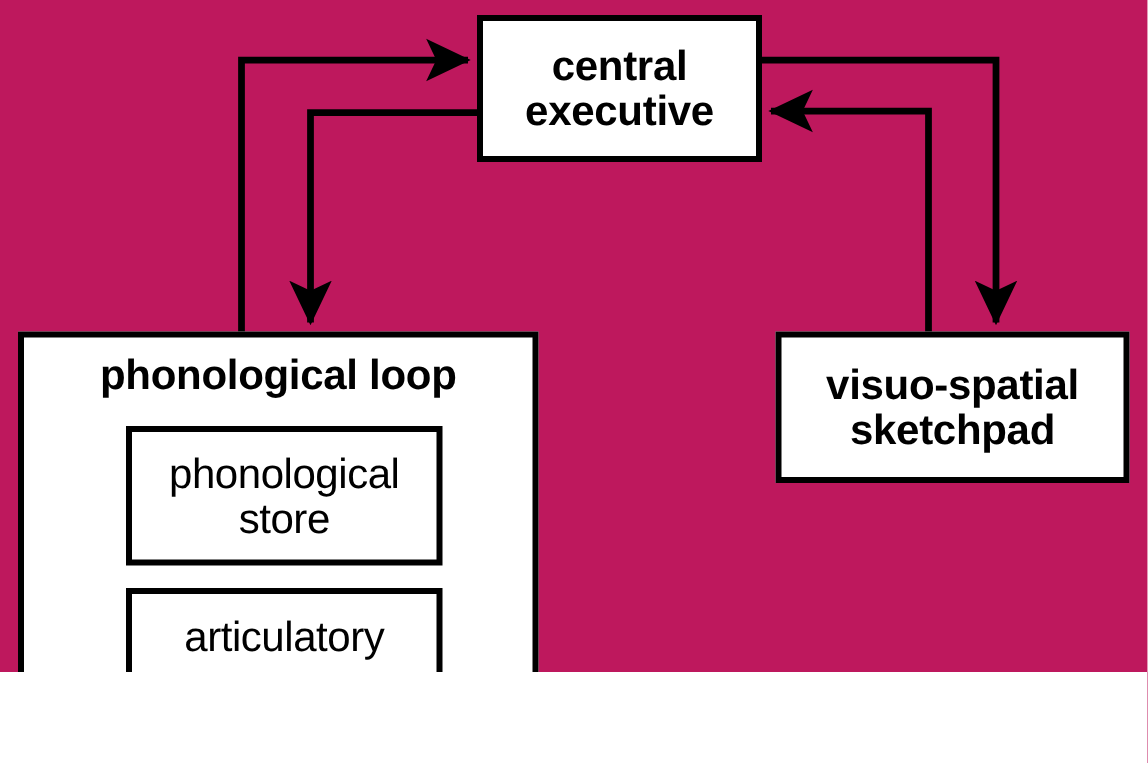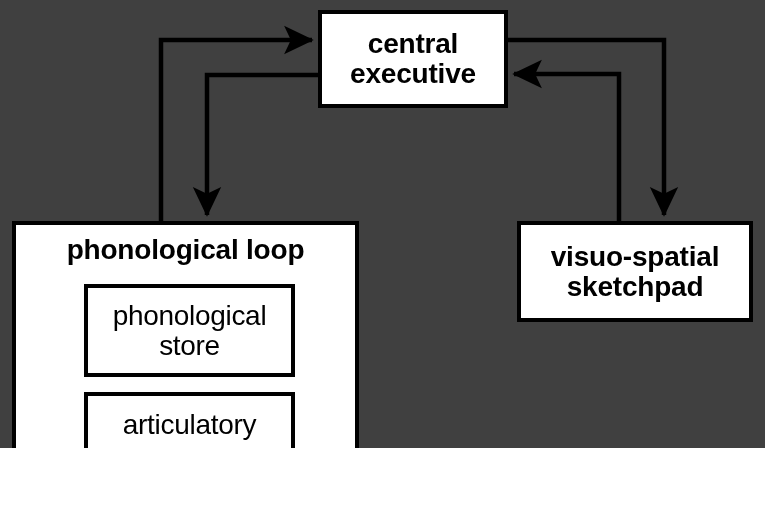--- a/index.html
+++ b/index.html
@@ -4,21 +4,21 @@
 <style>
   html, body {
     margin: 0;
     padding: 0;
     background: #ffffff;
   }
   #canvas {
     position: relative;
     width: 765px;
     height: 448px;
-    background: #404040;
+    background: #be185d;
     overflow: hidden;
     font-family: "Liberation Sans", sans-serif;
   }
   svg.layer {
     position: absolute;
     top: 0;
     left: 0;
     width: 765px;
     height: 512px;
   }

